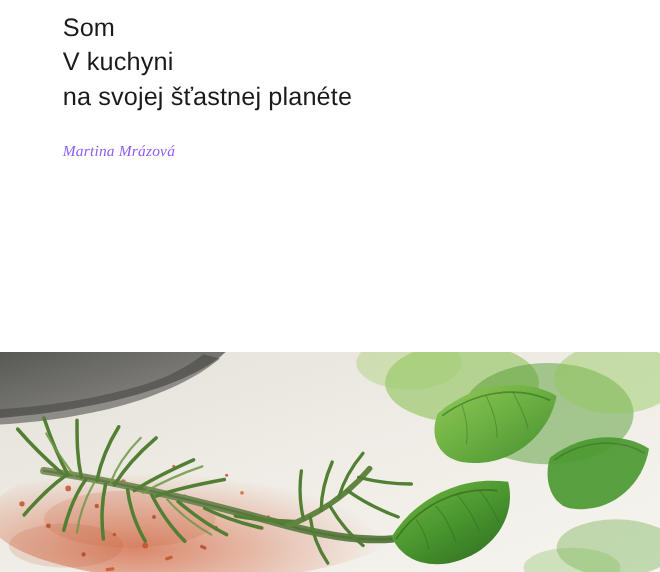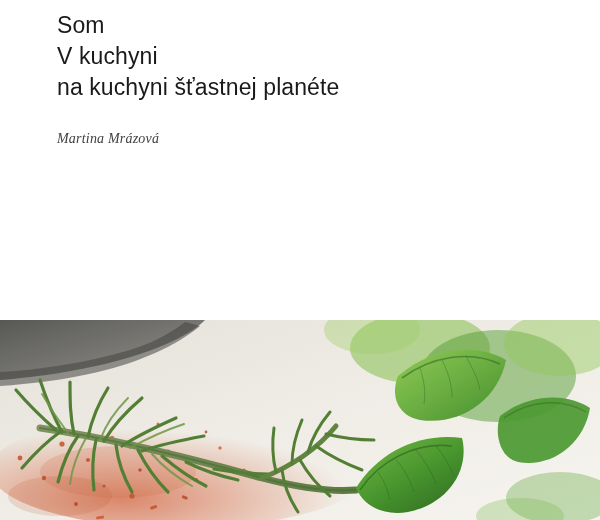--- a/index.html
+++ b/index.html
@@ -34,21 +34,21 @@
     line-height: 31px;
     color: #1a1a1a;
     letter-spacing: 0.1px;
     white-space: pre;
   }
   .author {
     margin-top: 28px;
     font-family: "Liberation Serif", serif;
     font-style: italic;
     font-size: 14px;
-    color: #404040;
+    color: #8b5cf6;
     letter-spacing: 0.2px;
   }
 
   
   .photo {
     position: absolute;
     left: 0;
     top: 320px;
     width: 600px;
     height: 200px;
@@ -60,21 +60,21 @@
   }
 </style>
 </head>
 <body>
 
 <div class="page">
 
   <div class="title-block">
     <div class="title-line">Som</div>
     <div class="title-line">V kuchyni</div>
-    <div class="title-line">na kuchyni šťastnej planéte</div>
+    <div class="title-line">na svojej šťastnej planéte</div>
     <div class="author">Martina Mrázová</div>
   </div>
 
   <div class="photo">
     <svg width="600" height="200" viewBox="0 0 600 200" xmlns="http://www.w3.org/2000/svg">
       <defs>
         <linearGradient id="bgGrad" x1="0" y1="0" x2="1" y2="1">
           <stop offset="0%" stop-color="#e3dfd6"></stop>
           <stop offset="45%" stop-color="#efece5"></stop>
           <stop offset="100%" stop-color="#f6f4ef"></stop>

